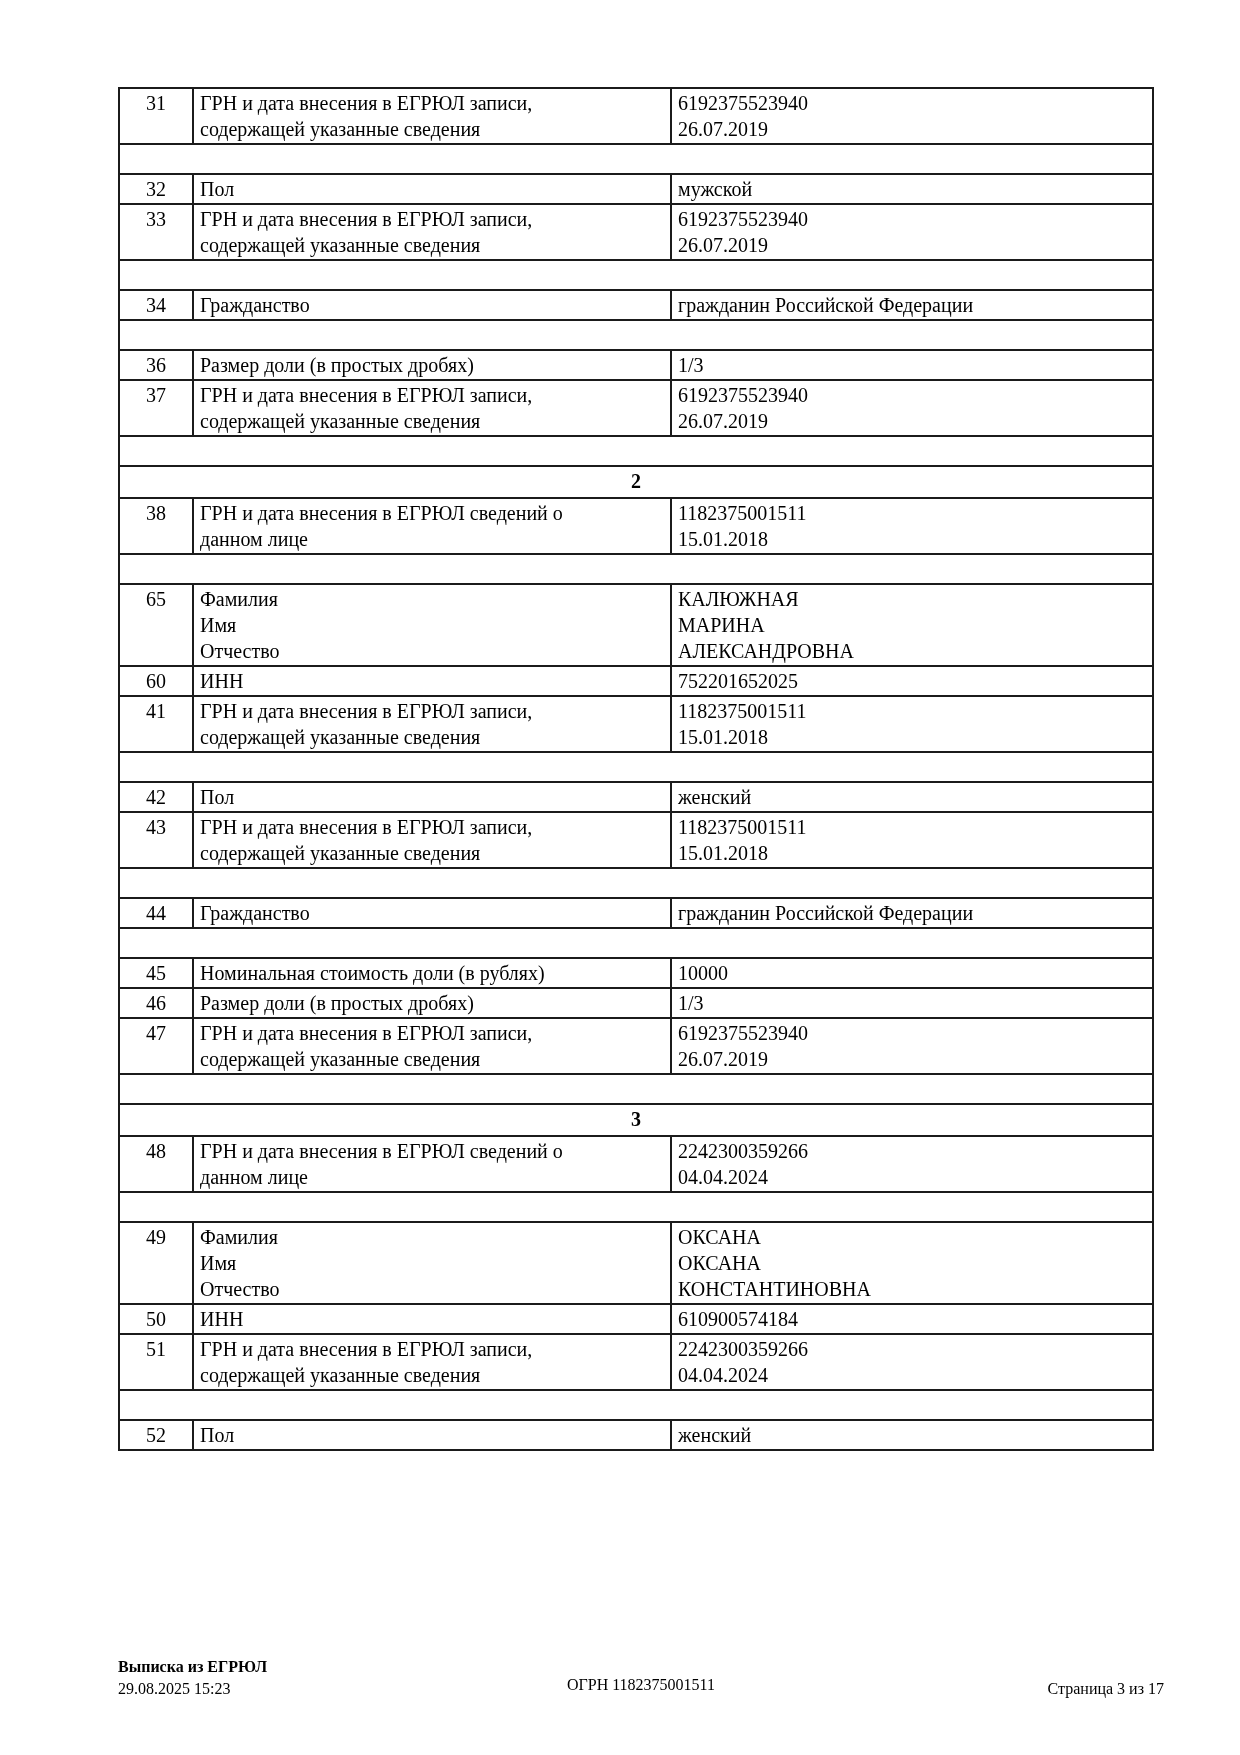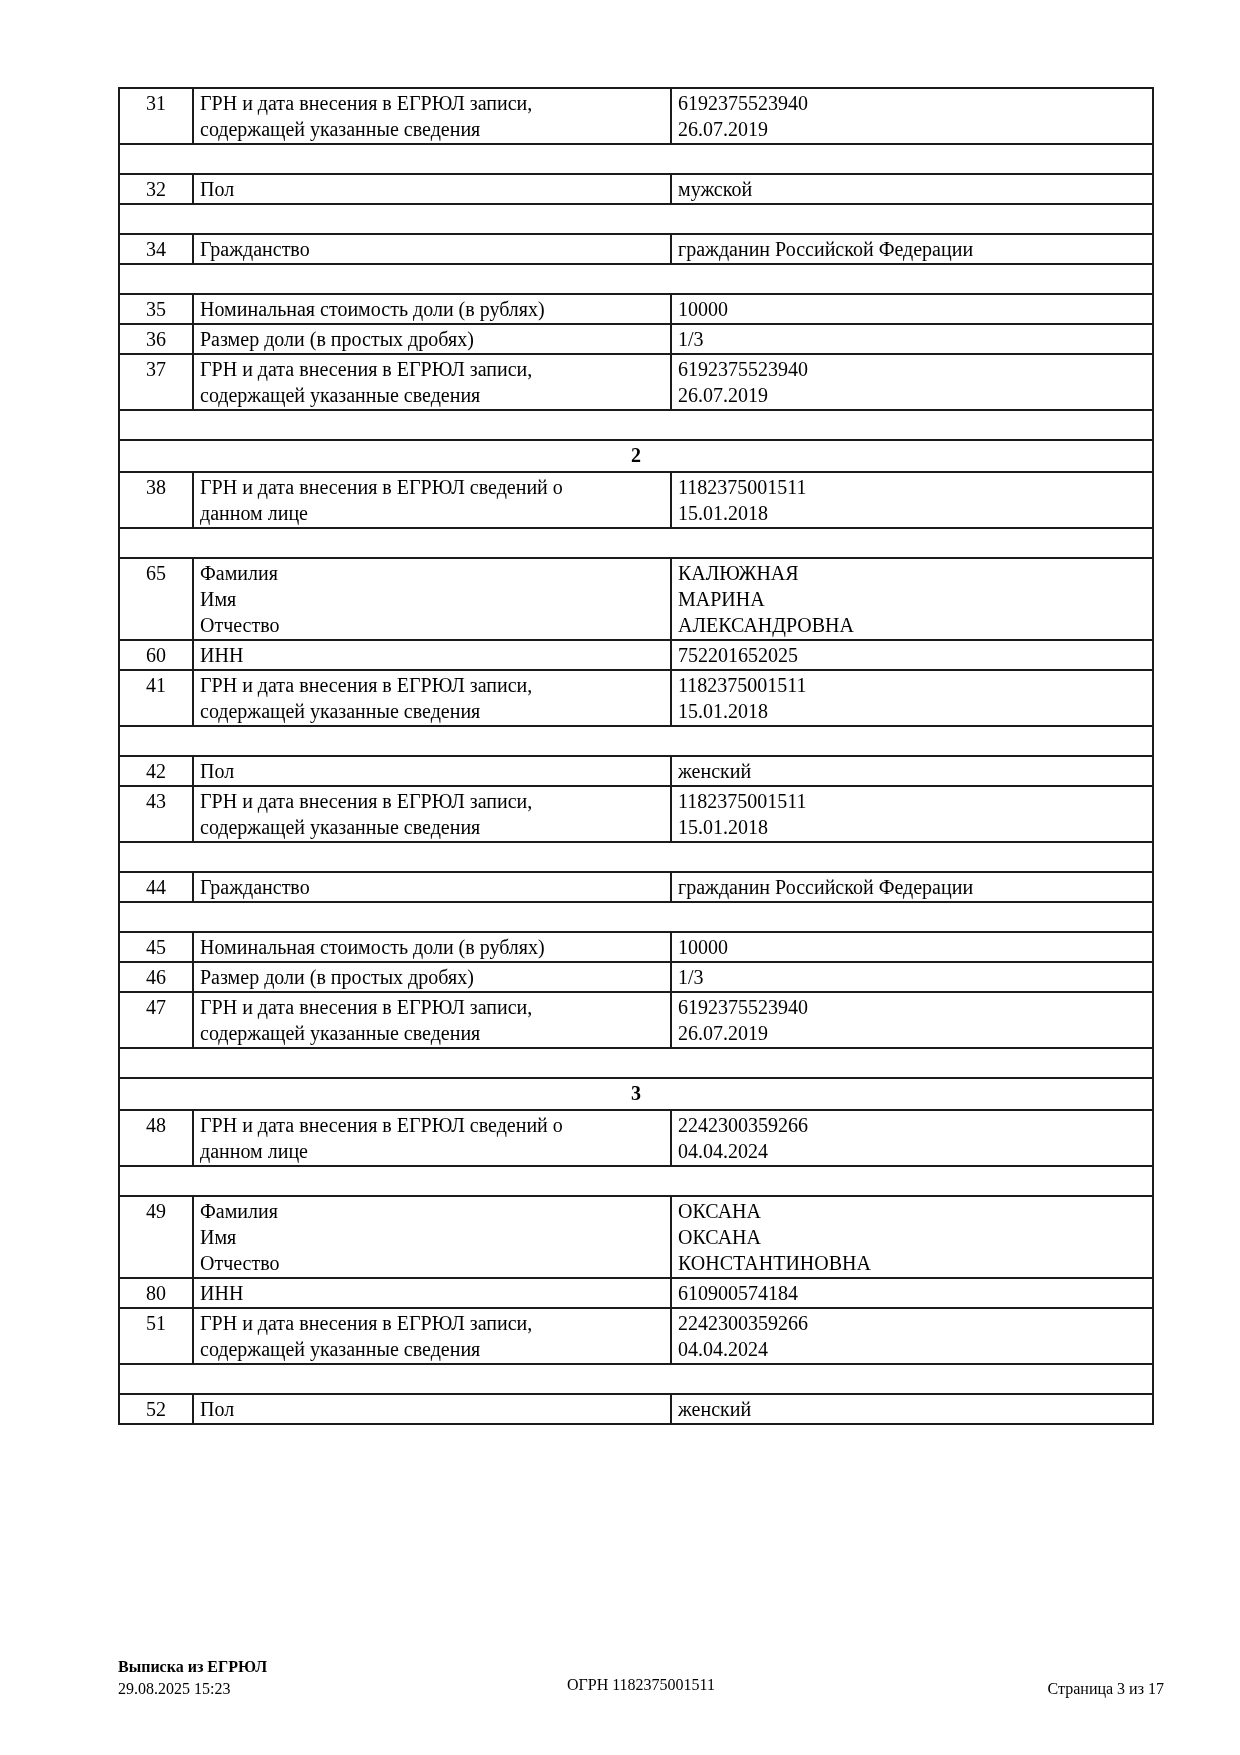--- a/index.html
+++ b/index.html
@@ -103,43 +103,45 @@
           </tr>
           <tr class="data-row">
             <td class="num">32</td>
             <td class="label">
               <div>Пол</div>
             </td>
             <td class="value">
               <div>мужской</div>
             </td>
           </tr>
+          <tr class="data-row">
+            <td class="num">33</td>
+            <td class="label">
+              <div>ГРН и дата внесения в ЕГРЮЛ записи,</div>
+              <div>содержащей указанные сведения</div>
+            </td>
+            <td class="value">
+              <div>6192375523940</div>
+              <div>26.07.2019</div>
+            </td>
+          </tr>
           <tr class="spacer-row">
             <td colspan="3"></td>
           </tr>
           <tr class="data-row">
             <td class="num">34</td>
             <td class="label">
               <div>Гражданство</div>
             </td>
             <td class="value">
               <div>гражданин Российской Федерации</div>
             </td>
           </tr>
           <tr class="spacer-row">
             <td colspan="3"></td>
-          </tr>
-          <tr class="data-row">
-            <td class="num">35</td>
-            <td class="label">
-              <div>Номинальная стоимость доли (в рублях)</div>
-            </td>
-            <td class="value">
-              <div>10000</div>
-            </td>
           </tr>
           <tr class="data-row">
             <td class="num">36</td>
             <td class="label">
               <div>Размер доли (в простых дробях)</div>
             </td>
             <td class="value">
               <div>1/3</div>
             </td>
           </tr>
@@ -301,21 +303,21 @@
               <div>Имя</div>
               <div>Отчество</div>
             </td>
             <td class="value">
               <div>ОКСАНА</div>
               <div>ОКСАНА</div>
               <div>КОНСТАНТИНОВНА</div>
             </td>
           </tr>
           <tr class="data-row">
-            <td class="num">80</td>
+            <td class="num">50</td>
             <td class="label">
               <div>ИНН</div>
             </td>
             <td class="value">
               <div>610900574184</div>
             </td>
           </tr>
           <tr class="data-row">
             <td class="num">51</td>
             <td class="label">

